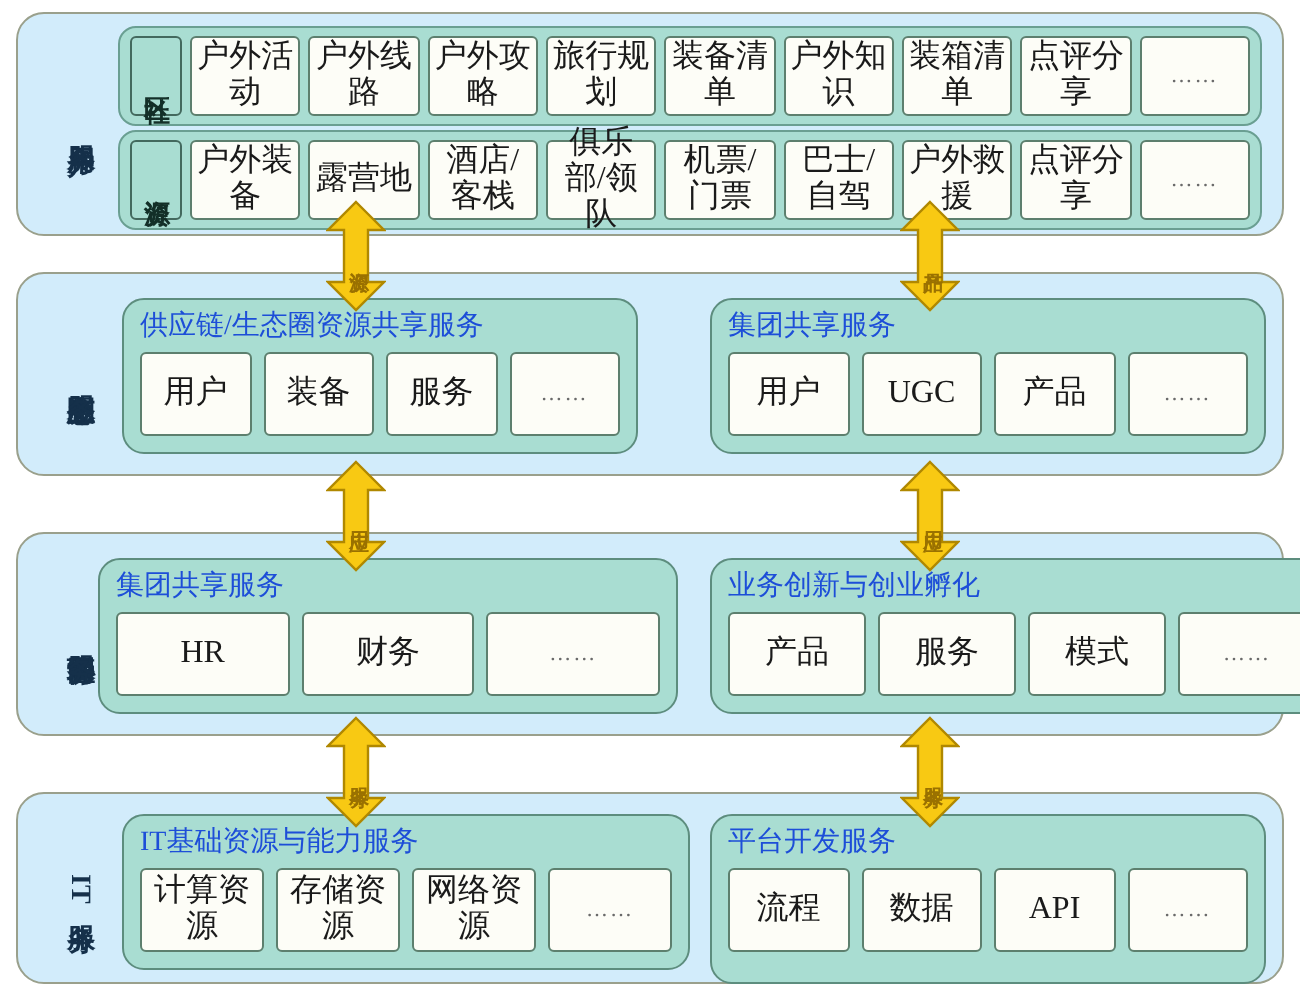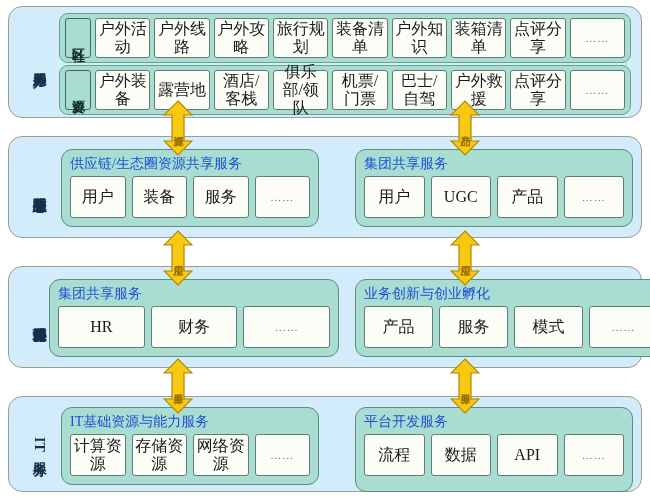--- a/index.html
+++ b/index.html
@@ -202,21 +202,21 @@
         <div class="cell dots">……</div>
       </div>
     </div>
   </div>
 
   <div class="layer" style="top:396px;height:96px;">
     <div class="layer-label">
       <span class="vtext latin">IT服务</span>
     </div>
 
-    <div class="module" style="left:52px;top:10px;width:258px;height:78px;">
+    <div class="module" style="left:52px;top:10px;width:284px;height:78px;">
       <div class="module-title">IT基础资源与能力服务</div>
       <div class="module-cells">
         <div class="cell">计算资源</div>
         <div class="cell">存储资源</div>
         <div class="cell">网络资源</div>
         <div class="cell dots">……</div>
       </div>
     </div>
 
     <div class="module" style="left:346px;top:10px;width:278px;height:85px;">

